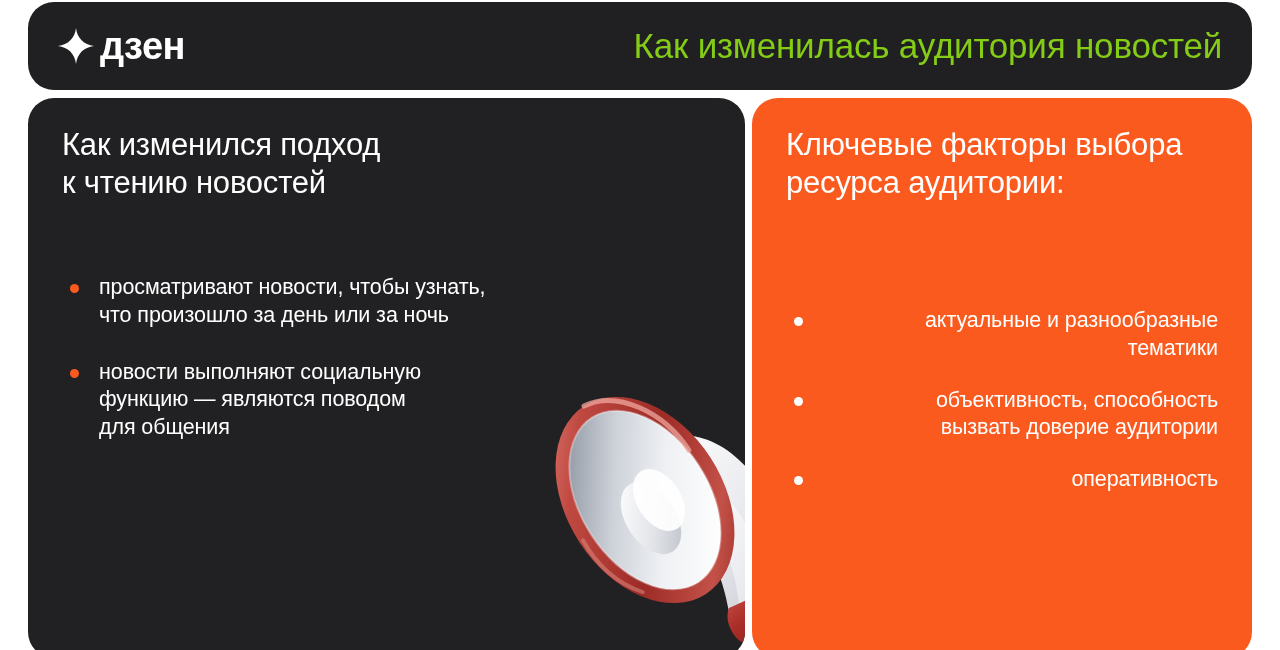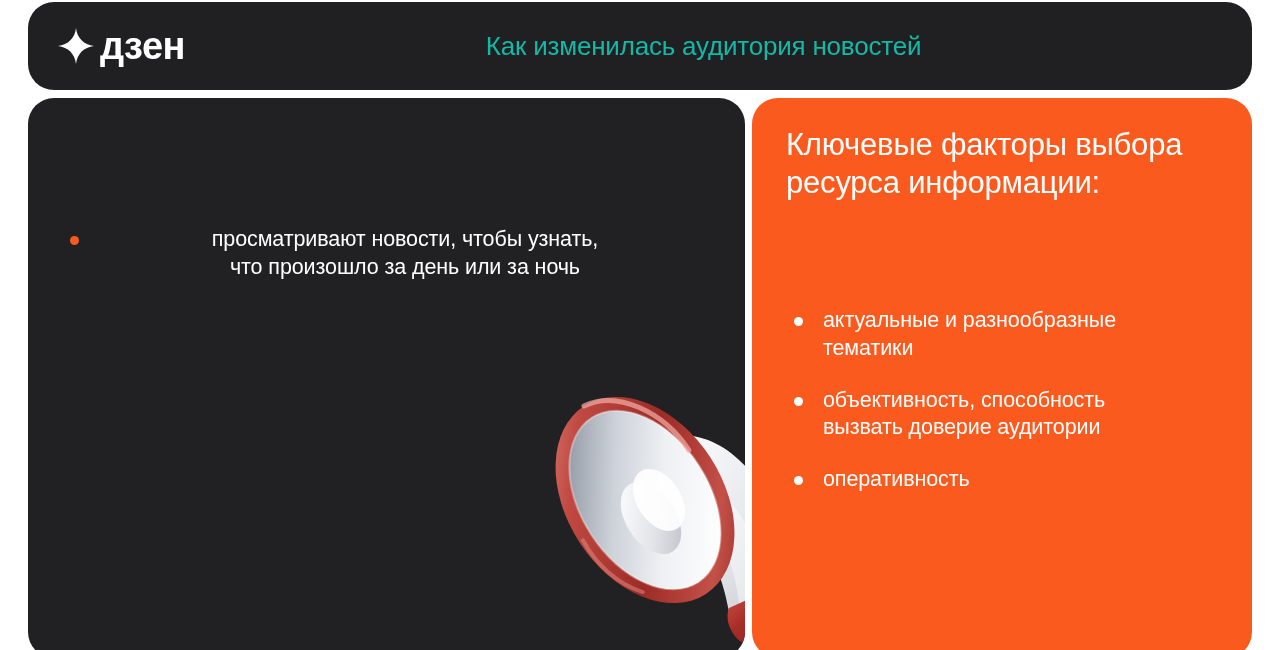--- a/index.html
+++ b/index.html
@@ -49,23 +49,23 @@
   }
   .logo-text {
     color: #ffffff;
     font-size: 38px;
     font-weight: bold;
     letter-spacing: -0.5px;
     line-height: 1;
   }
   .header-title {
     flex: 1;
-    text-align: center;
-    color: #14b8a6;
-    font-size: 26px;
+    text-align: right;
+    color: #84cc16;
+    font-size: 35px;
     font-weight: normal;
     letter-spacing: -0.2px;
     line-height: 1.1;
     white-space: nowrap;
   }
 
   
   .cards {
     position: absolute;
     left: 28px;
@@ -127,24 +127,24 @@
     content: "";
     position: absolute;
     left: 8px;
     top: 10px;
     width: 9px;
     height: 9px;
     border-radius: 50%;
   }
   .bullets-dark li { margin-bottom: 29px; }
   .bullets-dark li::before { background: #fa5a1e; }
-  .bullets-orange li { margin-bottom: 24px; }
+  .bullets-orange li { margin-bottom: 24px; text-align: right; }
   .bullets-orange li::before { background: #ffffff; }
 
-  .list-dark  { margin-top: 100px; text-align: center; }
+  .list-dark  { margin-top: 72px; }
   .list-orange{ margin-top: 105px; }
 
   
   .megaphone {
     position: absolute;
     left: 505px;
     top: 252px;
     width: 270px;
     height: 330px;
     z-index: 2;
@@ -226,31 +226,36 @@
         <ellipse cx="118" cy="168" rx="25" ry="40" transform="rotate(-33 118 168)" fill="url(#plugG)"></ellipse>
         <ellipse cx="126" cy="150" rx="22" ry="34" transform="rotate(-33 126 150)" fill="#ffffff" opacity="0.9"></ellipse>
 
         <g transform="rotate(-33 112 150)">
           <path d="M112 38 C148 42 176 86 176 132" fill="none" stroke="#f0a79f" stroke-opacity="0.75" stroke-width="5" stroke-linecap="round"></path>
           <path d="M60 226 C42 204 36 176 38 150" fill="none" stroke="#e09088" stroke-opacity="0.5" stroke-width="4" stroke-linecap="round"></path>
         </g>
       </svg>
 
       <div class="card-inner">
+        <h2 class="card-heading">Как изменился подход
+к чтению новостей</h2>
         <ul class="bullets bullets-dark list-dark">
           <li>просматривают новости, чтобы узнать,
 что произошло за день или за ночь</li>
+          <li>новости выполняют социальную
+функцию — являются поводом
+для общения</li>
         </ul>
       </div>
     </div>
 
     <div class="card card-orange">
       <div class="card-inner">
         <h2 class="card-heading">Ключевые факторы выбора
-ресурса информации:</h2>
+ресурса аудитории:</h2>
         <ul class="bullets bullets-orange list-orange">
           <li>актуальные и разнообразные
 тематики</li>
           <li>объективность, способность
 вызвать доверие аудитории</li>
           <li>оперативность</li>
         </ul>
       </div>
     </div>
 

